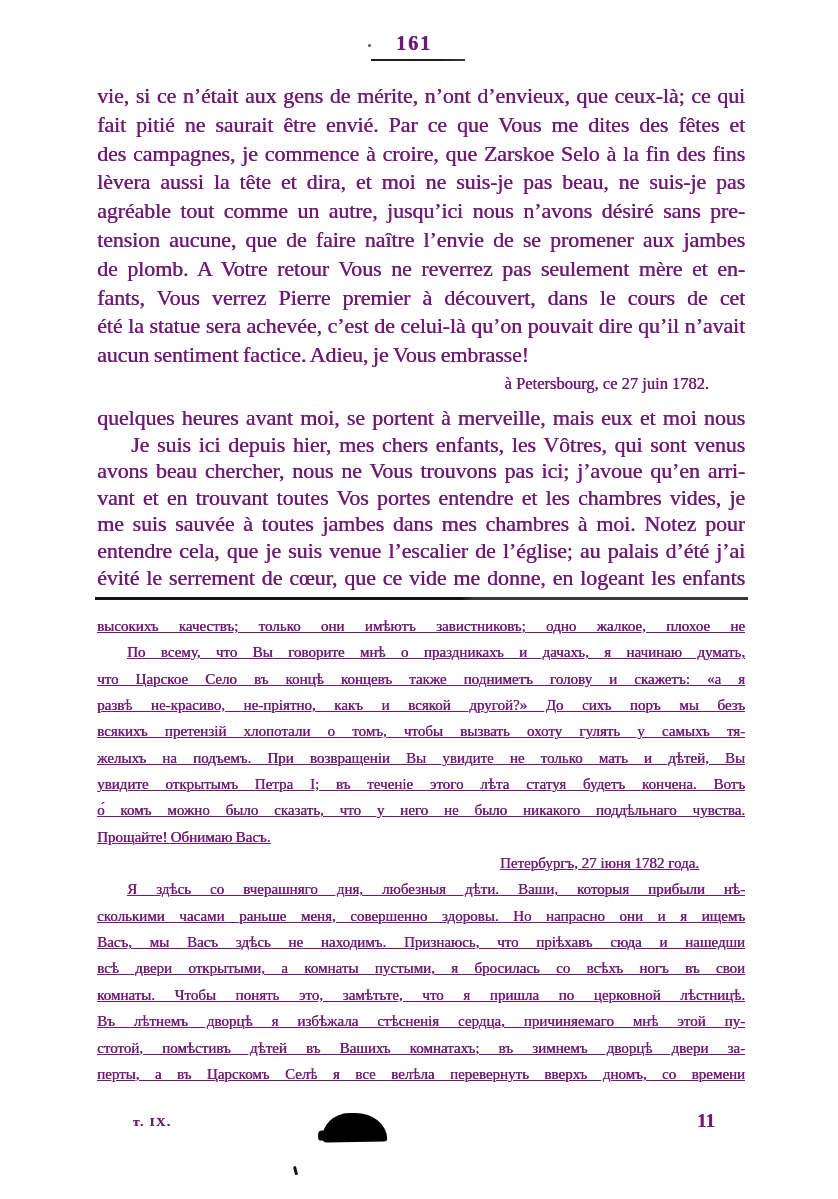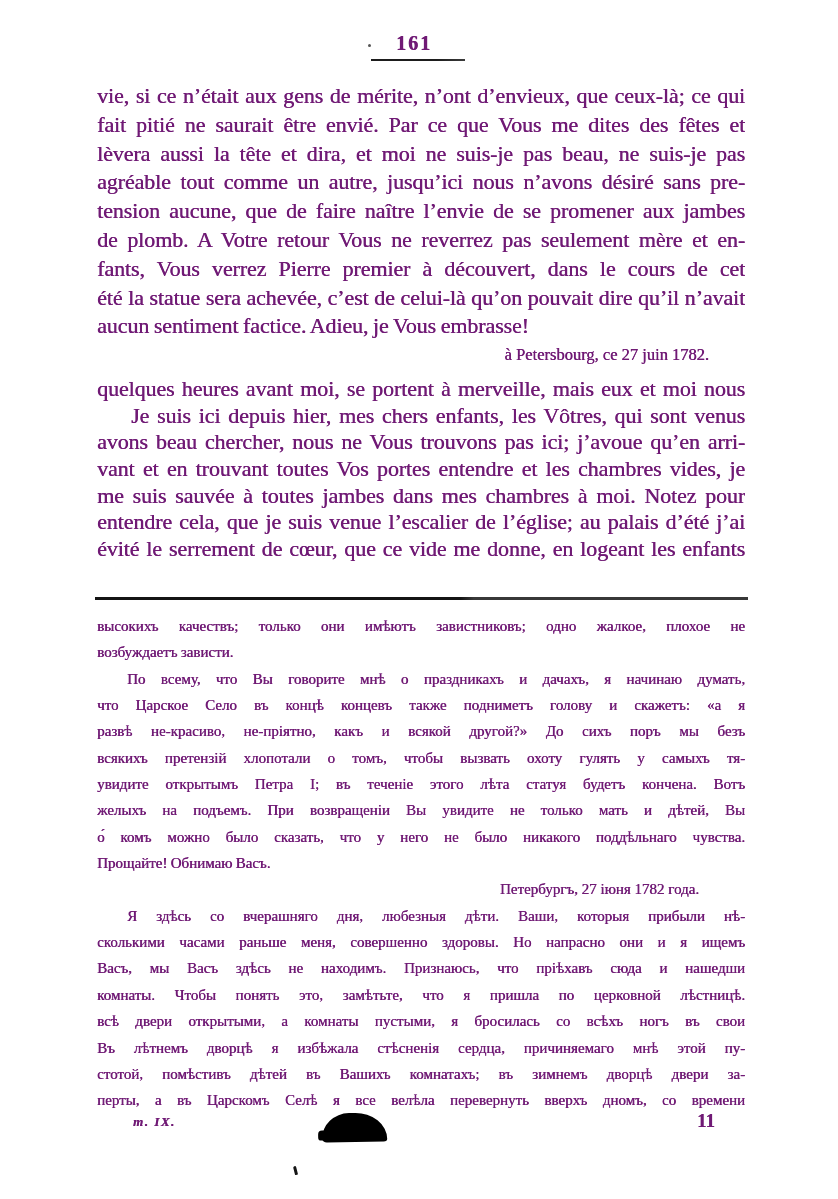--- a/index.html
+++ b/index.html
@@ -46,21 +46,21 @@
     background: #555;
     border-radius: 50%;
   }
   
   .textblock {
     position: absolute;
     left: 97px;
     width: 648px;
   }
   .fr-block { top: 82px; }
-  .ru-block { top: 613px; }
+  .ru-block { top: 613px; text-decoration: underline; }
   .tline {
     text-align: justify;
     text-align-last: justify;
     overflow: hidden;
     white-space: normal;
     text-shadow: 0.4px 0 0 currentColor;
   }
   .tline.noj { text-align-last: left; }
   .fr .tline {
     font-size: 22px;
@@ -106,21 +106,20 @@
   }
   
   .vol-label {
     position: absolute;
     left: 133px;
     top: 1114px;
     font-size: 13px;
     font-weight: bold;
     letter-spacing: 1.5px;
     text-shadow: 0.3px 0 0 currentColor;
-    font-style: italic;
   }
   .sheet-num {
     position: absolute;
     left: 697px;
     top: 1110px;
     font-size: 19px;
     font-weight: bold;
     text-shadow: 0.3px 0 0 currentColor;
   }
   .ink-blot {
@@ -160,20 +159,21 @@
 <div class="page">
 
   <div class="pagenum">161</div>
   <div class="pagenum-dot"></div>
   <div class="pagenum-rule"></div>
 
   <section class="textblock fr-block fr">
     <div class="para fr1">
         <div class="tline">vie, si ce n’était aux gens de mérite, n’ont d’envieux, que ceux-là; ce qui</div>
         <div class="tline">fait pitié ne saurait être envié. Par ce que Vous me dites des fêtes et</div>
+        <div class="tline">des campagnes, je commence à croire, que Zarskoe Selo à la fin des fins</div>
         <div class="tline">lèvera aussi la tête et dira, et moi ne suis-je pas beau, ne suis-je pas</div>
         <div class="tline">agréable tout comme un autre, jusqu’ici nous n’avons désiré sans pre-</div>
         <div class="tline">tension aucune, que de faire naître l’envie de se promener aux jambes</div>
         <div class="tline">de plomb. A Votre retour Vous ne reverrez pas seulement mère et en-</div>
         <div class="tline">fants, Vous verrez Pierre premier à découvert, dans le cours de cet</div>
         <div class="tline">été la statue sera achevée, c’est de celui-là qu’on pouvait dire qu’il n’avait</div>
         <div class="tline noj">aucun sentiment factice. Adieu, je Vous embrasse!</div>
       </div>
     <div class="dateline fr-dateline">à Petersbourg, ce 27 juin 1782.</div>
     <div class="para fr2">
@@ -185,39 +185,38 @@
         <div class="tline">entendre cela, que je suis venue l’escalier de l’église; au palais d’été j’ai</div>
         <div class="tline">évité le serrement de cœur, que ce vide me donne, en logeant les enfants</div>
       </div>
   </section>
 
   <div class="separator"></div>
 
   <section class="textblock ru-block ru">
     <div class="para">
         <div class="tline">высокихъ качествъ; только они имѣютъ завистниковъ; одно жалкое, плохое не</div>
-        <div class="tline noj">возбуждаетъ зависти.</div>
       </div>
     <div class="para">
         <div class="tline ind">По всему, что Вы говорите мнѣ о праздникахъ и дачахъ, я начинаю думать,</div>
         <div class="tline">что Царское Село въ концѣ концевъ также подниметъ голову и скажетъ: «а я</div>
         <div class="tline">развѣ не-красиво, не-пріятно, какъ и всякой другой?» До сихъ поръ мы безъ</div>
         <div class="tline">всякихъ претензій хлопотали о томъ, чтобы вызвать охоту гулять у самыхъ тя-</div>
+        <div class="tline">желыхъ на подъемъ. При возвращеніи Вы увидите не только мать и дѣтей,  Вы</div>
         <div class="tline">увидите открытымъ Петра I; въ теченіе этого лѣта статуя будетъ кончена. Вотъ</div>
-        <div class="tline">желыхъ на подъемъ. При возвращеніи Вы увидите не только мать и дѣтей,  Вы</div>
         <div class="tline">о́ комъ можно было сказать, что у него не было никакого поддѣльнаго чувства.</div>
         <div class="tline noj">Прощайте! Обнимаю Васъ.</div>
       </div>
     <div class="dateline ru-dateline">Петербургъ, 27 іюня 1782 года.</div>
     <div class="para">
         <div class="tline ind">Я здѣсь со вчерашняго дня, любезныя дѣти. Ваши, которыя прибыли нѣ-</div>
         <div class="tline">сколькими часами раньше меня, совершенно здоровы. Но напрасно они и я ищемъ</div>
         <div class="tline">Васъ, мы Васъ здѣсь не находимъ. Признаюсь, что пріѣхавъ сюда и нашедши</div>
+        <div class="tline">всѣ двери открытыми, а комнаты пустыми, я бросилась со всѣхъ ногъ въ свои</div>
         <div class="tline">комнаты. Чтобы понять это, замѣтьте, что я пришла по церковной лѣстницѣ.</div>
-        <div class="tline">всѣ двери открытыми, а комнаты пустыми, я бросилась со всѣхъ ногъ въ свои</div>
         <div class="tline">Въ лѣтнемъ дворцѣ я избѣжала стѣсненія сердца, причиняемаго мнѣ этой пу-</div>
         <div class="tline">стотой, помѣстивъ дѣтей въ Вашихъ комнатахъ; въ зимнемъ дворцѣ двери за-</div>
         <div class="tline">перты, а въ Царскомъ Селѣ я все велѣла перевернуть вверхъ дномъ, со времени</div>
       </div>
   </section>
 
   <span class="vol-label">т. IX.</span>
   <div class="ink-blot"></div>
   <span class="sheet-num">11</span>
   <div class="stray-mark"></div>

